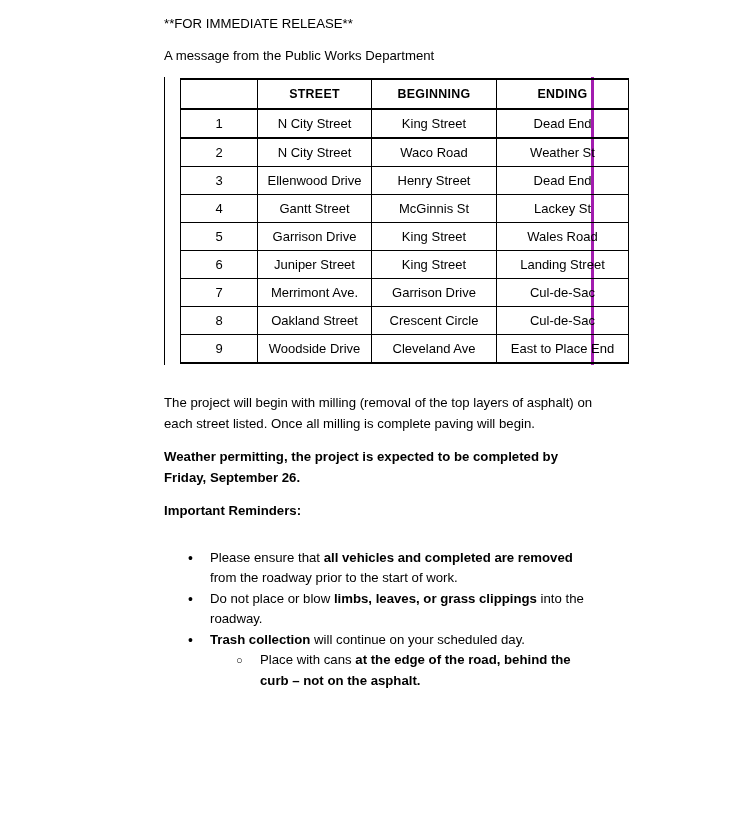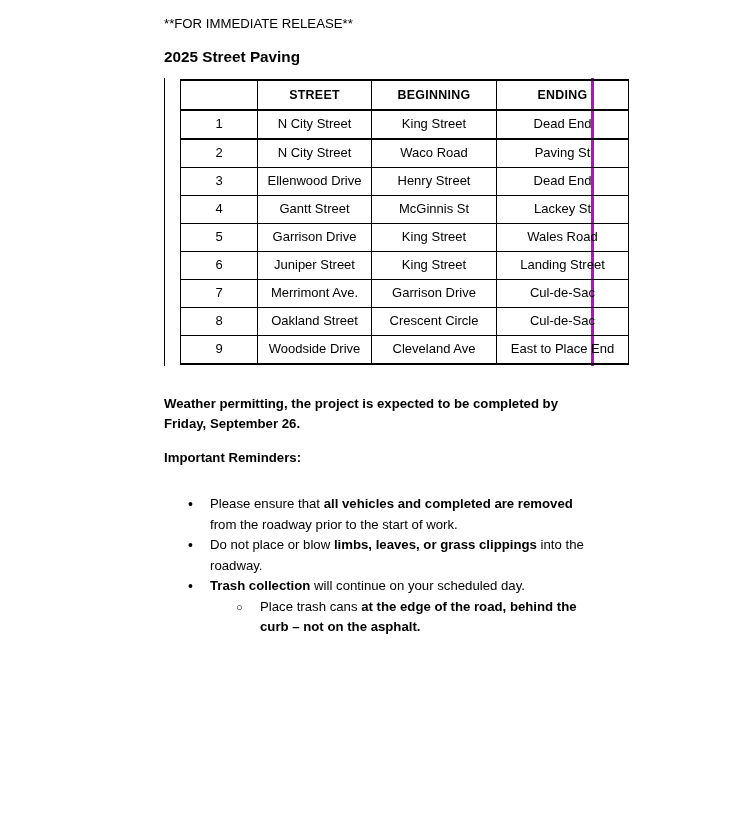--- a/index.html
+++ b/index.html
@@ -141,22 +141,22 @@
   }
   .closing { margin-top: 11px; }
 </style>
 </head>
 <body>
 
 <div class="page">
 
   <p class="para release-line">**FOR IMMEDIATE RELEASE**</p>
 
-
-  <p class="doc-heading">2025 Street Paving</p>
+  <p class="para">A message from the Public Works Department</p>
+
 
 
   <div class="table-wrap">
     <table class="paving">
       <thead>
         <tr>
           <th class="col-idx"></th>
           <th class="c-street">STREET</th>
           <th class="c-beg">BEGINNING</th>
           <th class="c-end">ENDING</th>
@@ -166,21 +166,21 @@
         <tr class="thick-under">
           <td class="c-idx">1</td>
           <td class="c-street">N City Street</td>
           <td class="c-beg">King Street</td>
           <td class="c-end">Dead End</td>
         </tr>
         <tr>
           <td class="c-idx">2</td>
           <td class="c-street">N City Street</td>
           <td class="c-beg">Waco Road</td>
-          <td class="c-end">Paving St</td>
+          <td class="c-end">Weather St</td>
         </tr>
         <tr>
           <td class="c-idx">3</td>
           <td class="c-street">Ellenwood Drive</td>
           <td class="c-beg">Henry Street</td>
           <td class="c-end">Dead End</td>
         </tr>
         <tr>
           <td class="c-idx">4</td>
           <td class="c-street">Gantt Street</td>
@@ -216,20 +216,21 @@
           <td class="c-street">Woodside Drive</td>
           <td class="c-beg">Cleveland Ave</td>
           <td class="c-end">East to Place End</td>
         </tr>
       </tbody>
     </table>
   </div>
 
   <div class="after-table">
 
+    <p class="para body-para">The project will begin with milling (removal of the top layers of asphalt) on each street listed.  Once all milling is complete paving will begin.</p>
 
     <p class="para bold-para">Weather permitting, the project is expected to be completed by Friday, September 26.</p>
 
     <p class="para reminders-head">Important Reminders:</p>
 
     <ul class="bullets">
       <li>
         <span class="marker">•</span>
         <span>Please ensure that </span><b>all vehicles and completed are removed</b><span> from the roadway prior to the start of work.</span>
       </li>
@@ -237,21 +238,21 @@
         <span class="marker">•</span>
         <span>Do not place or blow </span><b>limbs, leaves, or grass clippings</b><span> into the roadway.</span>
       </li>
       <li>
         <span class="marker">•</span>
         <span></span><b>Trash collection</b><span> will continue on your scheduled day.</span>
 
         <ul class="subbullets">
           <li>
             <span class="marker">○</span>
-            <span>Place trash cans </span><b>at the edge of the road, behind the curb – not on the asphalt.</b><span></span>
+            <span>Place with cans </span><b>at the edge of the road, behind the curb – not on the asphalt.</b><span></span>
           </li>
         </ul>
       </li>
     </ul>
 
 
   </div>
 </div>
 
 </body></html>

